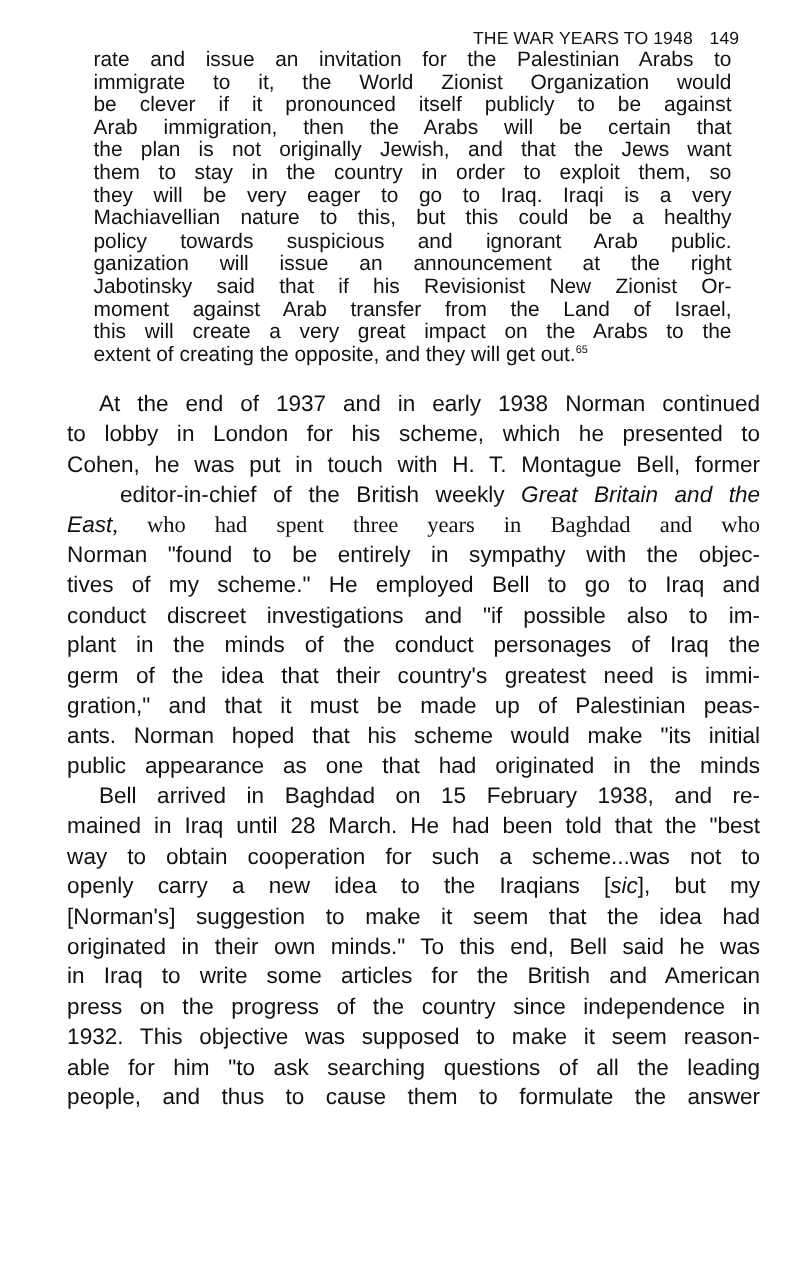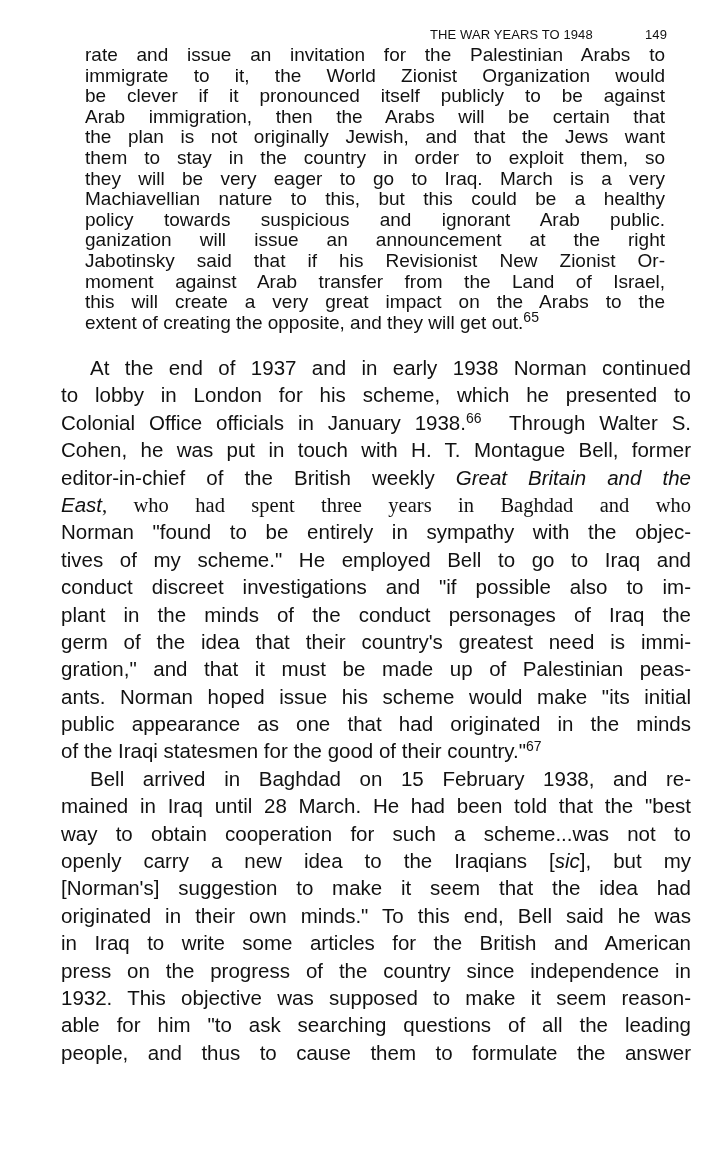--- a/index.html
+++ b/index.html
@@ -14,21 +14,21 @@
       overflow: hidden;
       color: #111111;
       font-family: "Liberation Sans", "DejaVu Sans", sans-serif;
     }
     .running-head {
       position: absolute;
       top: 27px;
       left: 0;
       width: 630px;
       height: 16px;
-      font-size: 13px;
+      font-size: 16px;
       letter-spacing: 0.1px;
     }
     .running-head .title {
       position: absolute;
       left: 430px;
       top: 0;
       white-space: nowrap;
     }
     .running-head .page-number {
       position: absolute;
@@ -71,21 +71,21 @@
       width: 630px;
     }
     .p-line.indent {
       padding-left: 29px;
       width: 601px;
     }
     .p-line.last {
       text-align-last: left;
     }
     sup.note {
-      font-size: 14px;
+      font-size: 10px;
       vertical-align: 7px;
       line-height: 0;
     }
     em {
       font-style: italic;
     }
   </style>
 </head>
 <body>
 
@@ -94,47 +94,45 @@
   <span class="page-number">149</span>
 </div>
 
 <div class="blockquote">
   <div class="bq-line">rate and issue an invitation for the Palestinian Arabs to</div>
   <div class="bq-line">immigrate to it, the World Zionist Organization would</div>
   <div class="bq-line">be clever if it pronounced itself publicly to be against</div>
   <div class="bq-line">Arab immigration, then the Arabs will be certain that</div>
   <div class="bq-line">the plan is not originally Jewish, and that the Jews want</div>
   <div class="bq-line">them to stay in the country in order to exploit them, so</div>
-  <div class="bq-line">they will be very eager to go to Iraq.  March is a very</div>
+  <div class="bq-line">they will be very eager to go to Iraq.  Iraqi is a very</div>
   <div class="bq-line">Machiavellian nature to this, but this could be a healthy</div>
   <div class="bq-line">policy towards suspicious and ignorant Arab public.</div>
   <div class="bq-line">ganization will issue an announcement at the right</div>
   <div class="bq-line">Jabotinsky said that if his Revisionist New Zionist Or-</div>
   <div class="bq-line">moment against Arab transfer from the Land of Israel,</div>
   <div class="bq-line">this will create a very great impact on the Arabs to the</div>
   <div class="bq-line last"><span>extent of creating the opposite, and they will get out.</span><sup class="note">65</sup></div>
 </div>
 
 <div class="body-text">
 
   <div class="p-line indent">At the end of 1937 and in early 1938 Norman continued</div>
   <div class="p-line">to lobby in London for his scheme, which he presented to</div>
-  <div class="p-line"><span>Colonial Office officials in January 1938.</span><sup class="note">66</sup><span style="white-space:pre;">  Through Walter S.</span></div>
   <div class="p-line">Cohen, he was put in touch with H. T. Montague Bell, former</div>
-  <div class="p-line"><span style="white-space:pre;">editor-in-chief of the British weekly </span><em>Great Britain and the</em></div>
+  <div class="p-line"><span style="white-space:pre;margin-left:48px;">editor-in-chief of the British weekly </span><em>Great Britain and the</em></div>
   <div class="p-line"><em>East</em><span style="white-space:pre;font-family:Liberation Serif, serif;">, who had spent three years in Baghdad and who</span></div>
   <div class="p-line">Norman "found to be entirely in sympathy with the objec-</div>
   <div class="p-line">tives of my scheme."  He employed Bell to go to Iraq and</div>
   <div class="p-line">conduct discreet investigations and "if possible also to im-</div>
   <div class="p-line">plant in the minds of the conduct personages of Iraq the</div>
   <div class="p-line">germ of the idea that their country's greatest need is immi-</div>
   <div class="p-line">gration," and that it must be made up of Palestinian peas-</div>
-  <div class="p-line">ants. Norman hoped issue his scheme would make "its initial</div>
+  <div class="p-line">ants. Norman hoped that his scheme would make "its initial</div>
   <div class="p-line">public appearance as one that had originated in the minds</div>
-  <div class="p-line last"><span>of the Iraqi statesmen for the good of their country."</span><sup class="note">67</sup></div>
 
   <div class="p-line indent">Bell arrived in Baghdad on 15 February 1938, and re-</div>
   <div class="p-line">mained in Iraq until 28 March. He had been told that the "best</div>
   <div class="p-line">way to obtain cooperation for such a scheme...was not to</div>
   <div class="p-line"><span style="white-space:pre;">openly carry a new idea to the Iraqians [</span><em>sic</em><span style="white-space:pre;">], but my</span></div>
   <div class="p-line">[Norman's] suggestion to make it seem that the idea had</div>
   <div class="p-line">originated in their own minds."  To this end, Bell said he was</div>
   <div class="p-line">in Iraq to write some articles for the British and American</div>
   <div class="p-line">press on the progress of the country since independence in</div>
   <div class="p-line">1932.  This objective was supposed to make it seem reason-</div>

